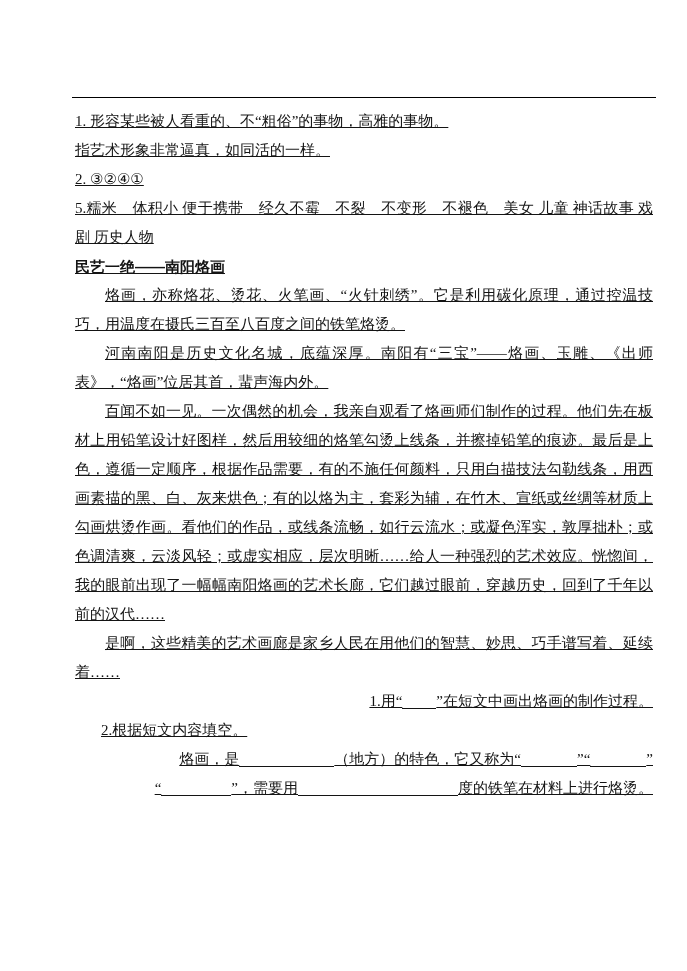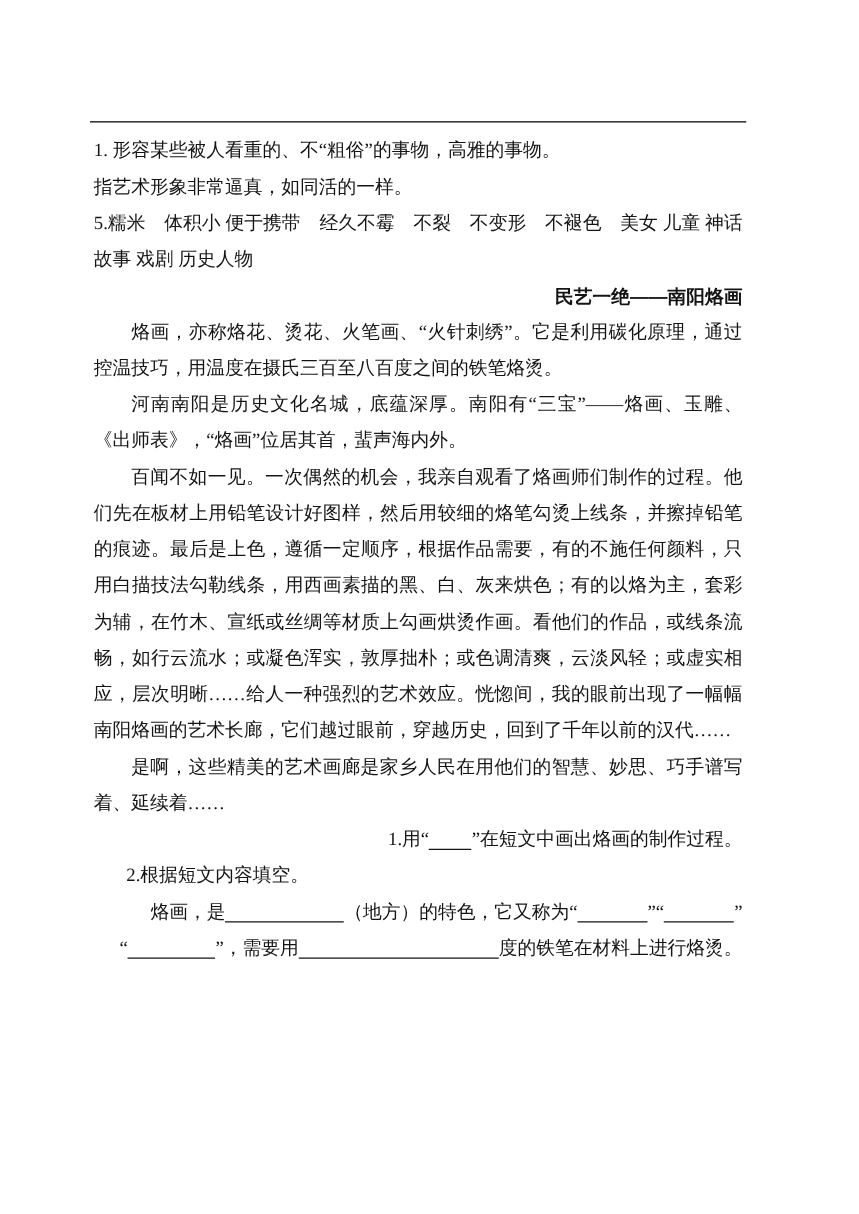--- a/index.html
+++ b/index.html
@@ -5,56 +5,57 @@
   * { box-sizing: border-box; }
   html, body { margin: 0; padding: 0; }
   body {
     width: 687px;
     height: 971px;
     background: #ffffff;
     color: #141414;
     font-family: "Liberation Serif", "DejaVu Serif", serif;
     overflow: hidden;
   }
-  .page { padding: 97px 93px 0 75px; }
+  .page { padding: 97px 34px 0 75px; text-decoration: underline; }
   .rule {
     border: none;
     border-top: 1.6px solid #000;
     margin: 0 -3px 9px -3px;
   }
   .line {
     margin: 0;
     font-size: 15px;
     line-height: 29px;
     text-align: justify;
     word-break: break-all;
   }
   .indent { text-indent: 2em; }
   .title {
-    text-align: right;
+    text-align: left;
     font-weight: 700;
     font-family: "Liberation Sans", "DejaVu Sans", sans-serif;
   }
   .q-indent { padding-left: 26px; }
   .seg { text-align: right; word-break: keep-all; white-space: nowrap; overflow: hidden; }
   .blank {
     display: inline-block;
     border-bottom: 1px solid #141414;
     height: 1em;
     vertical-align: text-bottom;
   }
 </style>
 </head>
 <body>
 
 <div class="page">
   <hr class="rule">
   <div id="answers">
       <p class="line">1. 形容某些被人看重的、不“粗俗”的事物，高雅的事物。</p>
       <p class="line">指艺术形象非常逼真，如同活的一样。</p>
+      <p class="line">2. ③②④①</p>
       <p class="line">5.糯米　体积小 便于携带　经久不霉　不裂　不变形　不褪色　美女 儿童 神话故事 戏剧 历史人物</p>
     </div>
   <p class="line title">民艺一绝——南阳烙画</p>
   <div id="paragraphs">
       <p class="line indent">烙画，亦称烙花、烫花、火笔画、“火针刺绣”。它是利用碳化原理，通过控温技巧，用温度在摄氏三百至八百度之间的铁笔烙烫。</p>
       <p class="line indent">河南南阳是历史文化名城，底蕴深厚。南阳有“三宝”——烙画、玉雕、《出师表》，“烙画”位居其首，蜚声海内外。</p>
       <p class="line indent">百闻不如一见。一次偶然的机会，我亲自观看了烙画师们制作的过程。他们先在板材上用铅笔设计好图样，然后用较细的烙笔勾烫上线条，并擦掉铅笔的痕迹。最后是上色，遵循一定顺序，根据作品需要，有的不施任何颜料，只用白描技法勾勒线条，用西画素描的黑、白、灰来烘色；有的以烙为主，套彩为辅，在竹木、宣纸或丝绸等材质上勾画烘烫作画。看他们的作品，或线条流畅，如行云流水；或凝色浑实，敦厚拙朴；或色调清爽，云淡风轻；或虚实相应，层次明晰……给人一种强烈的艺术效应。恍惚间，我的眼前出现了一幅幅南阳烙画的艺术长廊，它们越过眼前，穿越历史，回到了千年以前的汉代……</p>
       <p class="line indent">是啊，这些精美的艺术画廊是家乡人民在用他们的智慧、妙思、巧手谱写着、延续着……</p>
     </div>
   <div id="questions">

